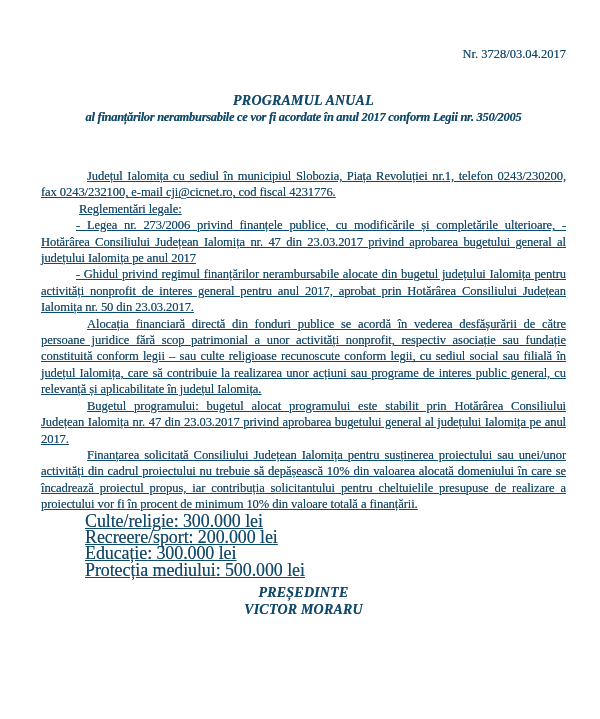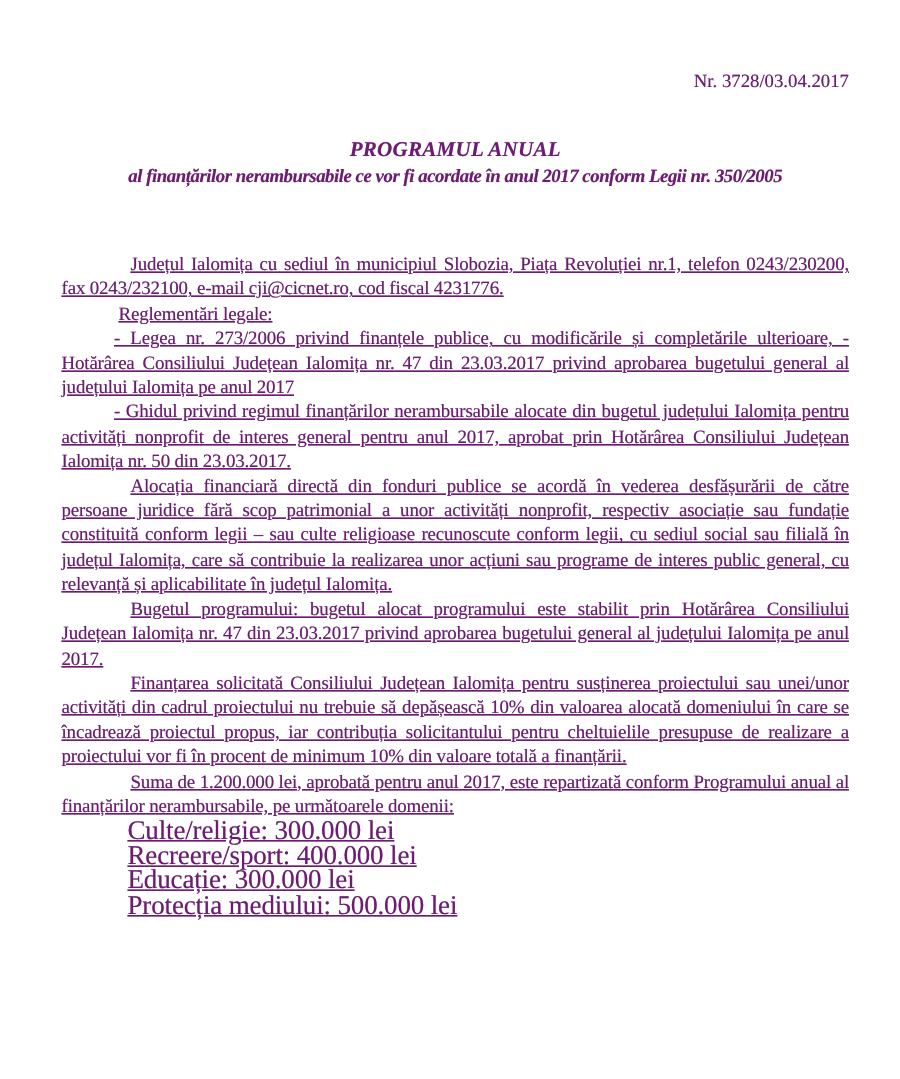--- a/index.html
+++ b/index.html
@@ -9,21 +9,21 @@
   }
   .page {
     position: relative;
     width: 600px;
     height: 719px;
     background: #ffffff;
     overflow: hidden;
     box-sizing: border-box;
     padding: 46px 34px 0 41px;
     font-family: "Liberation Serif", "DejaVu Serif", serif;
-    color: #701a75;
+    color: #0c4a6e;
     text-shadow: 0 0 0.5px rgba(26,26,46,0.55);
   }
   .ref-number {
     text-align: right;
     font-size: 12.5px;
     line-height: 16px;
     white-space: nowrap;
   }
   .title-block {
     margin-top: 30px;
@@ -102,25 +102,28 @@
     <p class="para-list-item">- Legea nr. 273/2006 privind finanțele publice, cu modificările și completările ulterioare, - Hotărârea Consiliului Județean Ialomița nr. 47 din 23.03.2017 privind aprobarea bugetului general al județului Ialomița pe anul 2017</p>
 
     <p class="para-list-item">- Ghidul privind regimul finanțărilor nerambursabile alocate din bugetul județului Ialomița pentru activități nonprofit de interes general pentru anul 2017, aprobat prin Hotărârea Consiliului Județean Ialomița nr. 50 din 23.03.2017.</p>
 
     <p class="para-indent">Alocația financiară directă din fonduri publice se acordă în vederea desfășurării de către persoane juridice fără scop patrimonial a unor activități nonprofit, respectiv asociație sau fundație constituită conform legii – sau culte religioase recunoscute conform legii, cu sediul social sau filială în județul Ialomița, care să contribuie la realizarea unor acțiuni sau programe de interes public general, cu relevanță și aplicabilitate în județul Ialomița.</p>
 
     <p class="para-indent">Bugetul programului: bugetul alocat programului este stabilit prin Hotărârea Consiliului Județean Ialomița nr. 47 din 23.03.2017 privind aprobarea bugetului general al județului Ialomița pe anul 2017.</p>
 
     <p class="para-indent">Finanțarea solicitată Consiliului Județean Ialomița pentru susținerea proiectului sau unei/unor activități din cadrul proiectului nu trebuie să depășească 10% din valoarea alocată domeniului în care se încadrează proiectul propus, iar contribuția solicitantului pentru cheltuielile presupuse de realizare a proiectului vor fi în procent de minimum 10% din valoare totală a finanțării.</p>
 
-    <p class="para-indent">Suma de 1.200.000 lei, aprobată pentru anul 2017, este repartizată conform Programului anual al finanțărilor nerambursabile, pe următoarele domenii:</p>
 
     <ul class="domain-list">
       <li>Culte/religie: 300.000 lei</li>
-      <li>Recreere/sport: 400.000 lei</li>
+      <li>Recreere/sport: 200.000 lei</li>
       <li>Educație: 300.000 lei</li>
       <li>Protecția mediului: 500.000 lei</li>
     </ul>
 
   </div>
 
+  <div class="signature-block">
+    <div>PREȘEDINTE</div>
+    <div>VICTOR MORARU</div>
+  </div>
 
 </div>
 
 </body></html>

